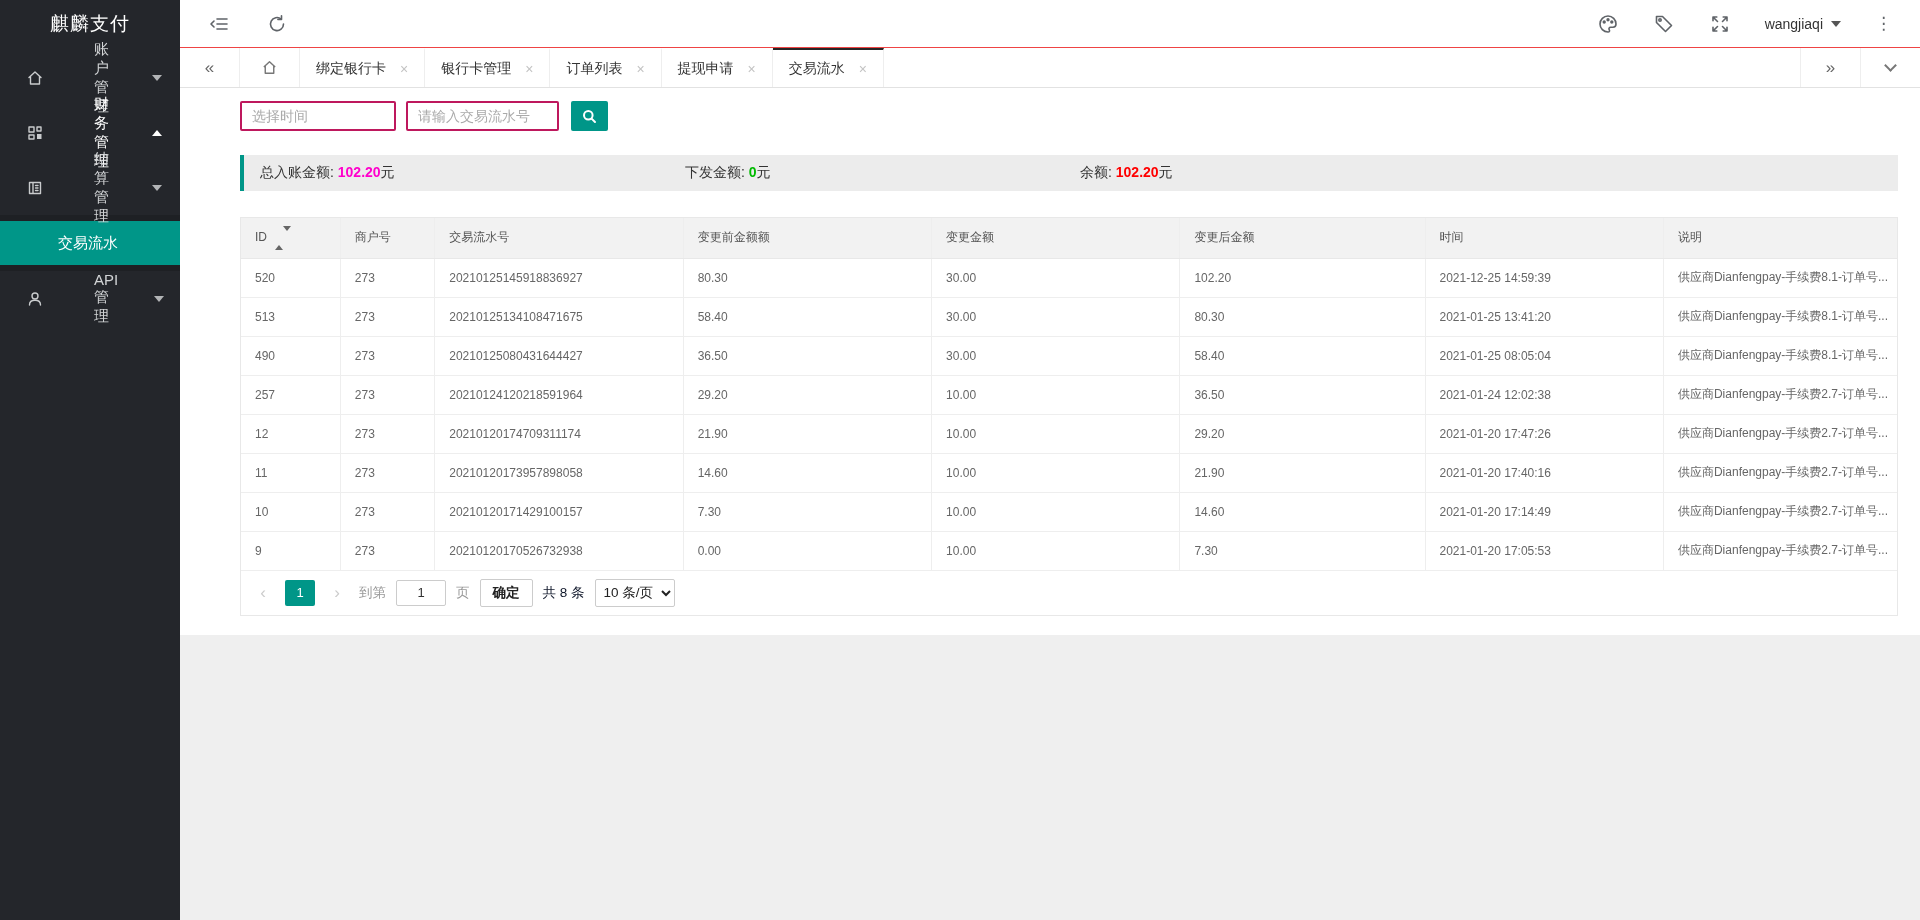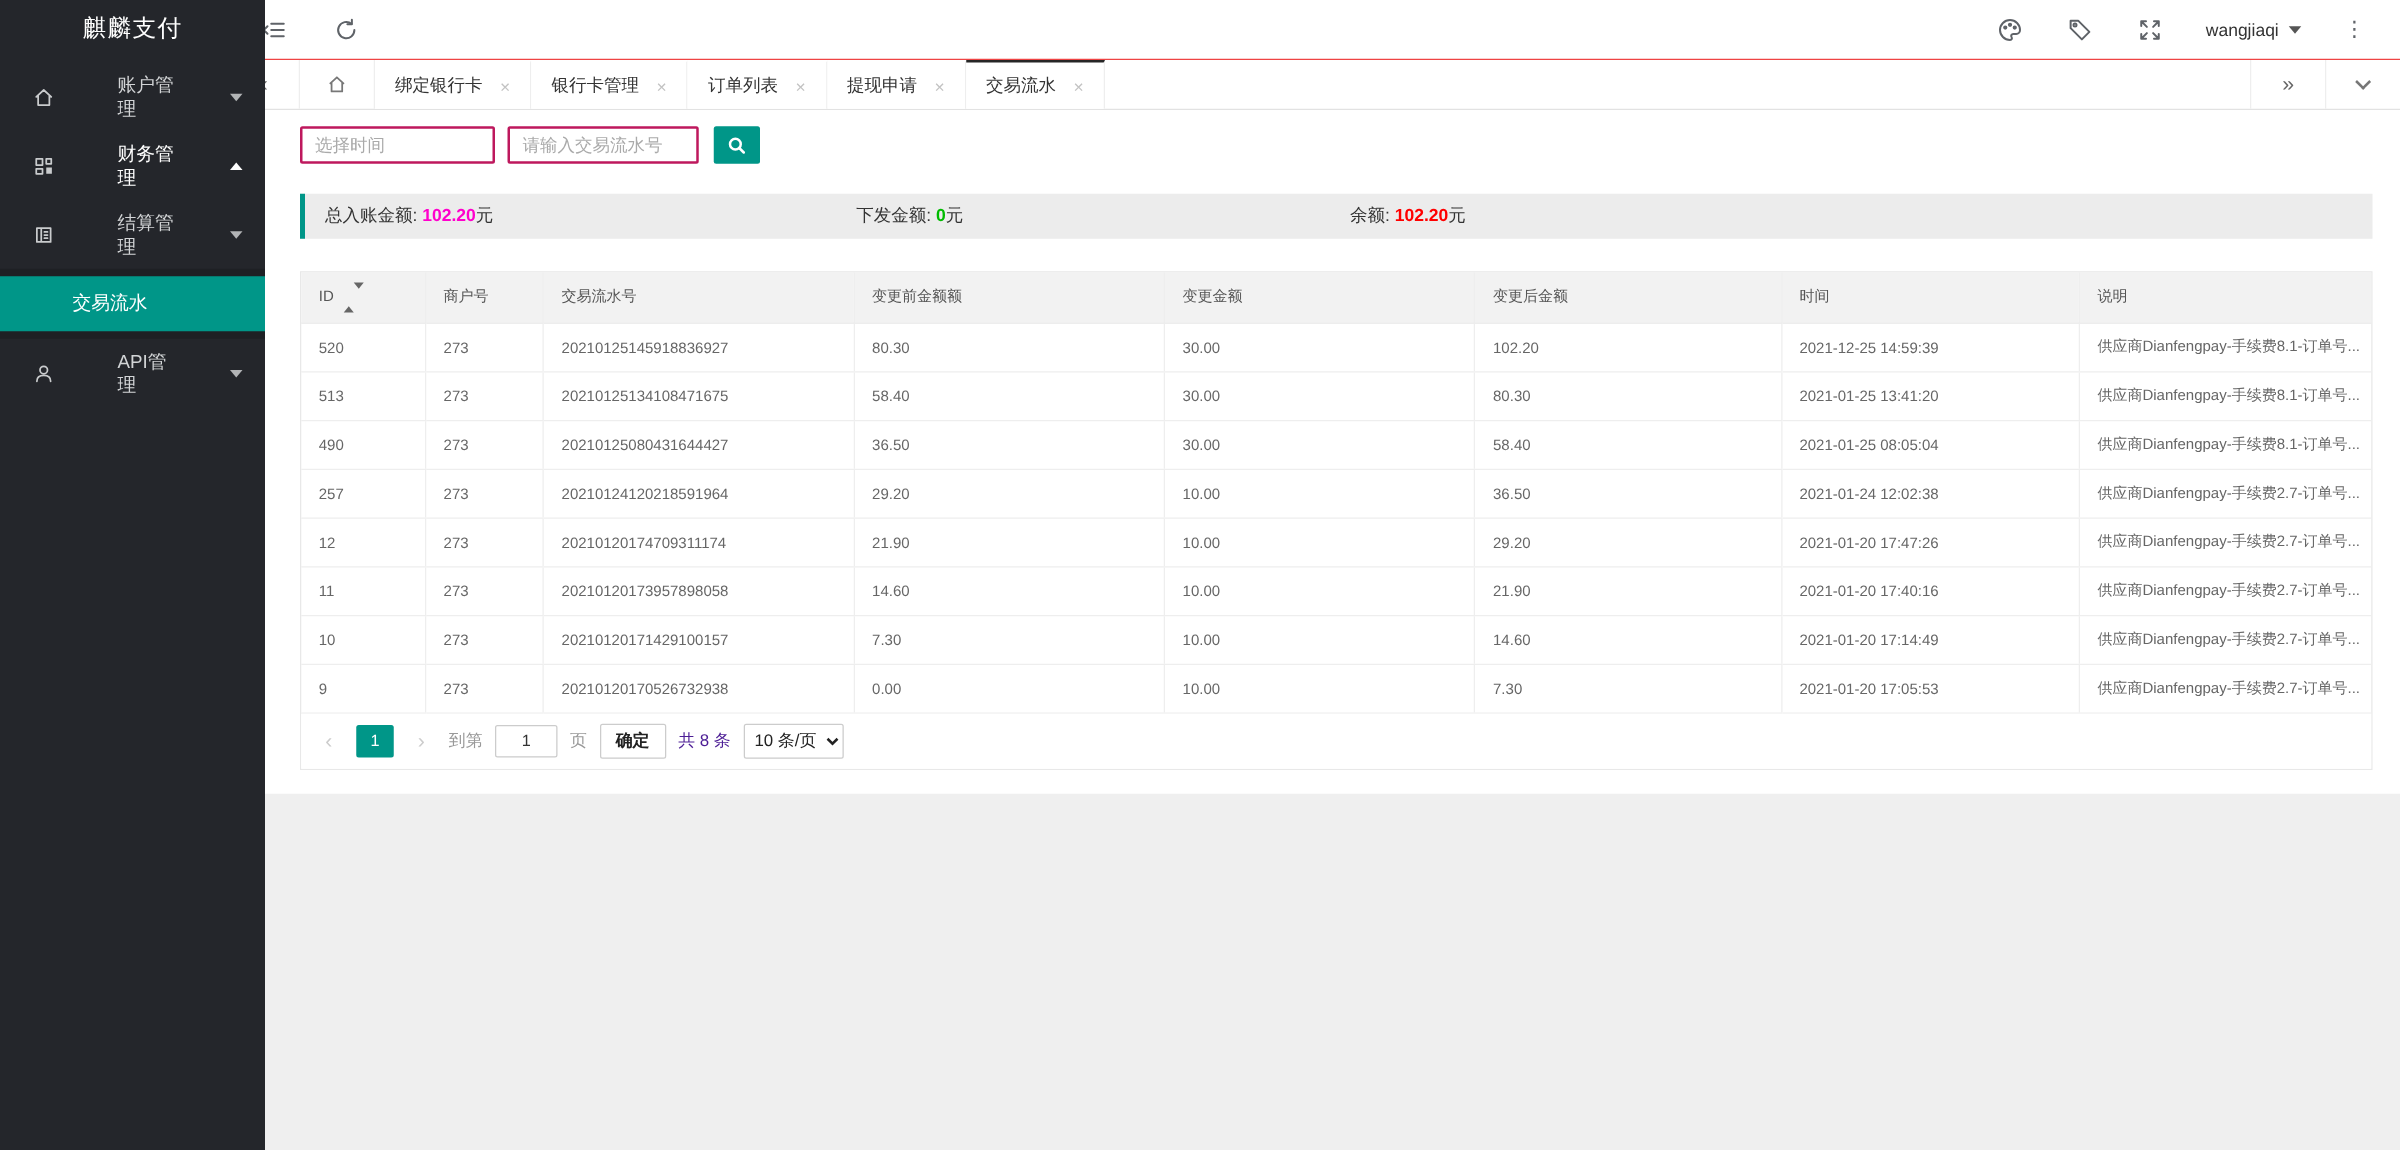--- a/index.html
+++ b/index.html
@@ -1,20 +1,20 @@
 <!DOCTYPE html>
 <html><head>
 <meta charset="utf-8">
 <style>
   * { margin:0; padding:0; box-sizing:border-box; }
   html,body { width:1920px; height:920px; overflow:hidden;
     font-family:"Liberation Sans","DejaVu Sans",sans-serif; background:#efefef; }
 
   
-  .sidebar { position:fixed; left:0; top:0; width:212px; height:920px;
+  .sidebar { position:fixed; left:0; top:0; width:180px; height:920px;
     background:#24262b; color:#d2d4d6; z-index:10; }
   .logo { height:48px; line-height:48px; text-align:center; color:#fff;
     font-size:19px; letter-spacing:1px; }
   .nav { margin-top:2px; }
   .nav-item { height:55px; display:flex; align-items:center;
     padding:0 18px 0 26px; font-size:15px; color:#d2d4d6; cursor:pointer;gap:36px; }
   .nav-item.parent-active { color:#fff; }
   .nav-icon { width:18px; height:18px; margin-right:14px; flex:0 0 18px; }
   .nav-icon svg { width:18px; height:18px; stroke:#c9cbcd; fill:none;
     stroke-width:1.4; stroke-linecap:round; stroke-linejoin:round; }
@@ -112,21 +112,21 @@
   .pg-num { min-width:30px; height:26px; line-height:26px; text-align:center;
     background:#009688; color:#fff; border-radius:2px; font-size:13px;
     cursor:pointer; padding:0 4px; }
   .goto-input { width:50px; height:26px; border:1px solid #ccc; border-radius:2px;
     text-align:center; font-size:13px; color:#333; outline:none;
     font-family:"Liberation Sans","DejaVu Sans",sans-serif; }
   .confirm-btn { height:28px; padding:0 12px; background:#fff;
     border:1px solid #ccc; border-radius:2px; font-size:13.5px; color:#222;
     font-weight:700; cursor:pointer;
     font-family:"Liberation Sans","DejaVu Sans",sans-serif; }
-  .total-text { color:#4c1d95; }
+  .total-text { color:#0f172a; }
   .size-select { height:28px; border:1px solid #ccc; border-radius:2px;
     background:#fff; font-size:13.5px; color:#222; padding:0 4px; outline:none;
     font-family:"Liberation Sans","DejaVu Sans",sans-serif; cursor:pointer; }
 </style>
 </head>
 <body>
 
 <aside class="sidebar">
   <div class="logo">麒麟支付</div>
   <nav class="nav">

